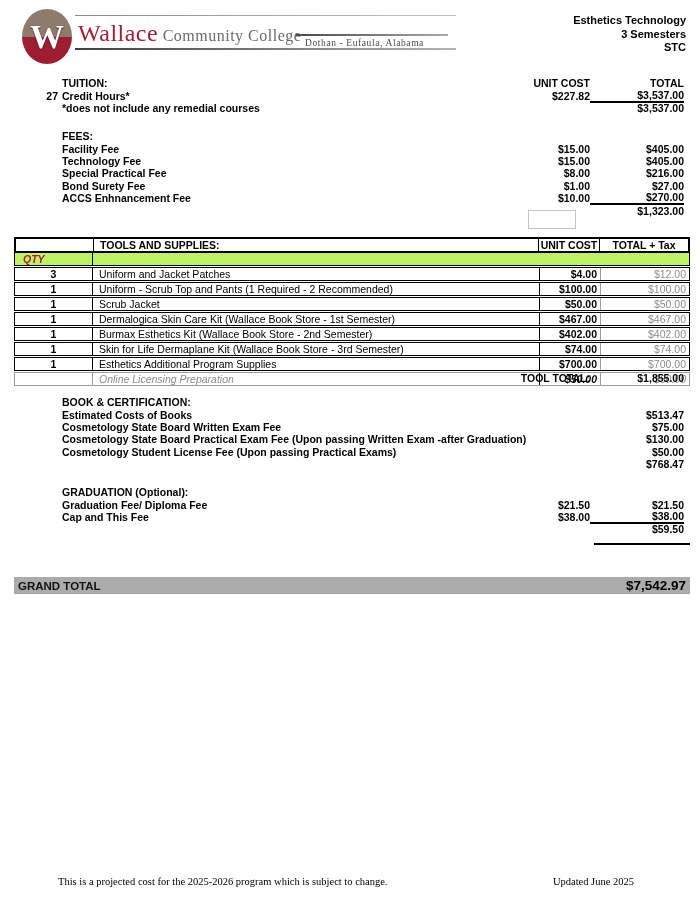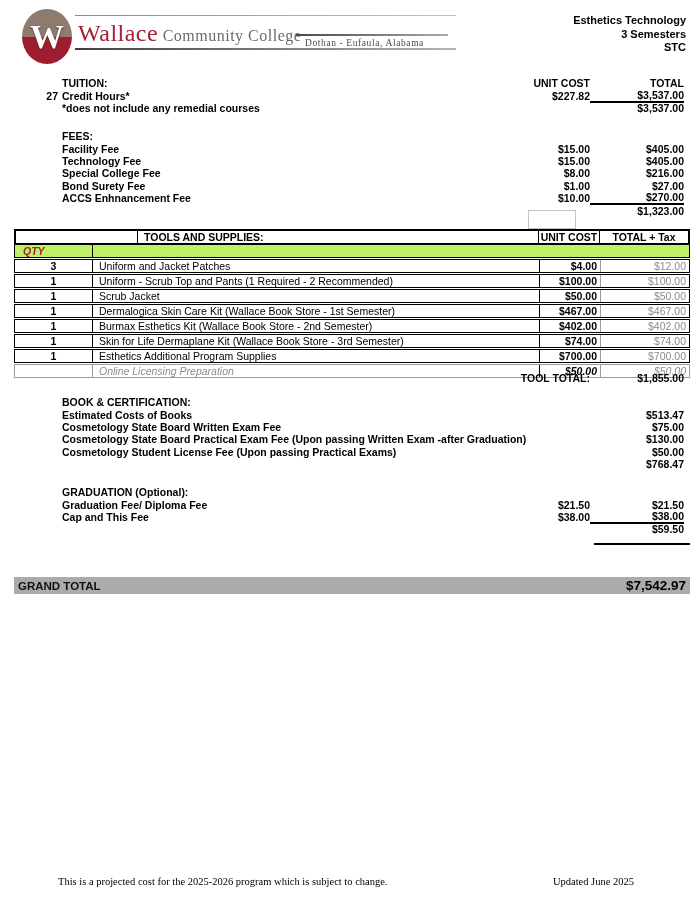--- a/index.html
+++ b/index.html
@@ -35,21 +35,21 @@
   .tot{width:94px;text-align:right;font-weight:bold;}
   .sum{border-bottom:2px solid #000;}
 
   
   .ghost-box{position:absolute;left:528px;top:210px;width:46px;height:17px;border:1px solid #c4c4c4;}
 
   
   .tbl{position:absolute;left:14px;top:229px;width:676px;}
   .trow{display:flex;align-items:stretch;box-sizing:border-box;border:1px solid #000;height:14px;margin-top:1px;
       font-size:10.5px;background:#fff;}
-  .trow.thead{border:2px solid #000;height:16px;margin-top:0;font-weight:bold;padding-left:44px;}
+  .trow.thead{border:2px solid #000;height:16px;margin-top:8px;font-weight:bold;}
   .trow.tqty{background:#bef264;height:13px;margin-top:0;border-top:none;align-items:center;}
   .tc{display:flex;align-items:center;box-sizing:border-box;}
   .tc-qty{width:78px;justify-content:center;font-weight:bold;border-right:1px solid #000;}
   .tc-desc{flex:1;padding-left:6px;}
   .tc-unit{width:61px;justify-content:flex-end;padding-right:3px;font-weight:bold;border-left:1px solid #000;}
   .tc-tot{width:89px;justify-content:flex-end;padding-right:3px;color:#8c8c8c;border-left:1px solid #9c9c9c;}
   .thead .tc-desc{font-weight:bold;}
   .thead .tc-unit,.thead .tc-tot{justify-content:center;color:#000;padding-right:0;border-left:1px solid #000;}
   .tqty .tc-qty{justify-content:flex-start;padding-left:8px;color:#a32036;font-style:italic;font-weight:bold;border-right:1px solid #000;}
   .trow.muted{border-color:#9c9c9c;font-style:italic;}
@@ -142,21 +142,21 @@
       <div class="lbl">
           <span class="ind"></span>
           <span>Technology Fee</span>
         </div>
       <div class="unit">$15.00</div>
       <div class="tot">$405.00</div>
     </div>
     <div class="r">
       <div class="lbl">
           <span class="ind"></span>
-          <span>Special College Fee</span>
+          <span>Special Practical Fee</span>
         </div>
       <div class="unit">$8.00</div>
       <div class="tot">$216.00</div>
     </div>
     <div class="r">
       <div class="lbl">
           <span class="ind"></span>
           <span>Bond Surety Fee</span>
         </div>
       <div class="unit">$1.00</div>

